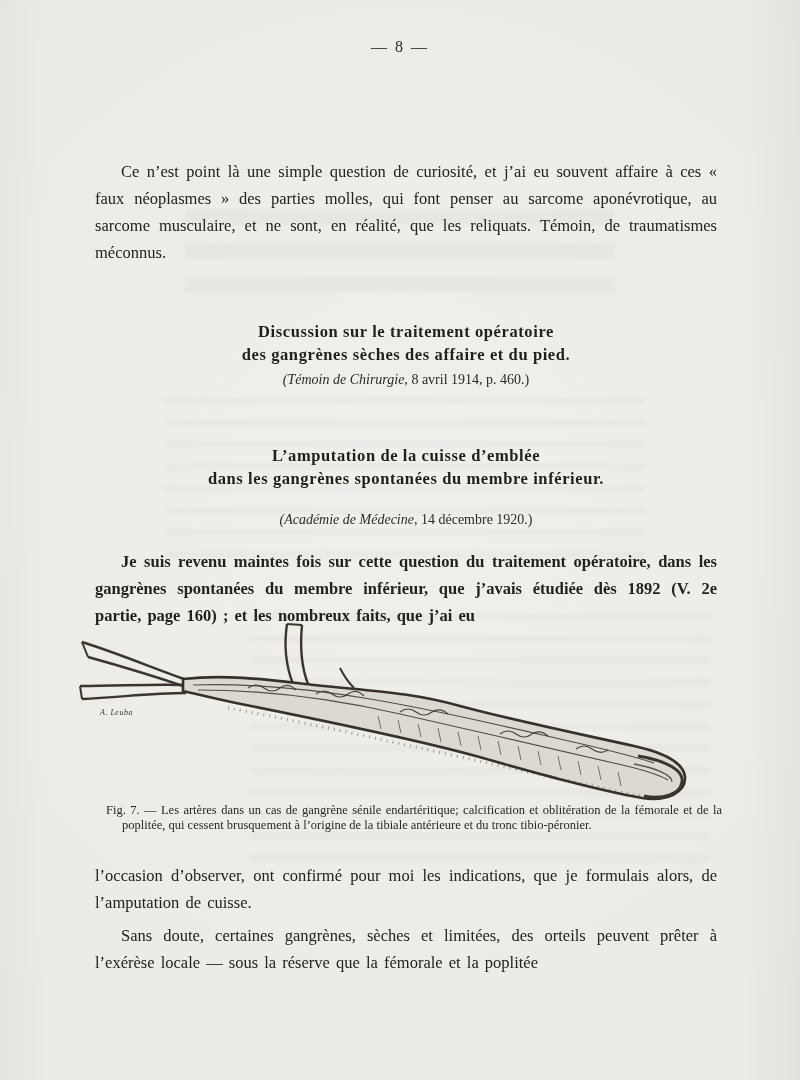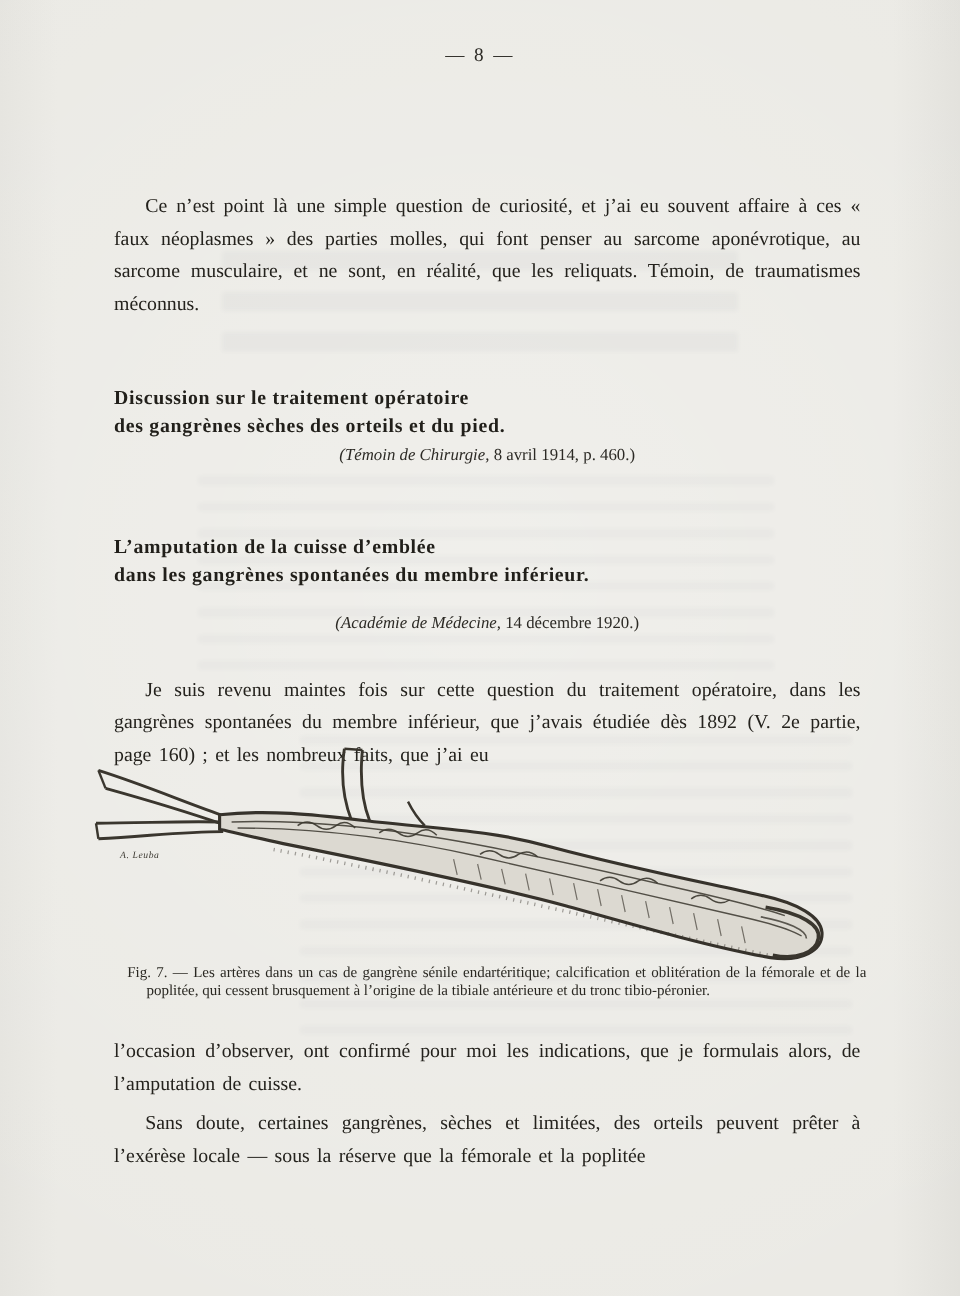--- a/index.html
+++ b/index.html
@@ -23,21 +23,21 @@
   }
   .body-text{
     left:95px;width:622px;
     font-size:16.5px;line-height:27px;
     text-align:justify;
     word-spacing:2px;
   }
   .indent{text-indent:26px;}
   .heading{
     left:95px;width:622px;
-    text-align:left;
+    text-align:center;
     font-weight:bold;
     font-size:16.5px;line-height:23px;
     letter-spacing:0.6px;
     color:#211f1a;
   }
   .source{
     left:95px;width:622px;
     text-align:center;
     font-style:italic;
     font-size:14px;color:#2c2a25;
@@ -81,31 +81,31 @@
   <div class="bleed bleed-strong" style="left:185px;top:198px;width:430px;height:95px;"></div>
   <div class="bleed bleed-light" style="left:165px;top:388px;width:480px;height:170px;"></div>
   <div class="bleed bleed-light" style="left:250px;top:612px;width:460px;height:250px;"></div>
 
   <div class="abs pagenum">— 8 —</div>
 
   <p class="abs body-text indent" style="top:158px;margin:0;">Ce n’est point là une simple question de curiosité, et j’ai eu souvent affaire à ces « faux néoplasmes » des parties molles, qui font penser au sarcome aponévrotique, au sarcome musculaire, et ne sont, en réalité, que les reliquats. Témoin, de traumatismes méconnus.</p>
 
   <div class="abs heading" style="top:320px;">
     <div>Discussion sur le traitement opératoire</div>
-    <div>des gangrènes sèches des orteils et du pied.</div>
+    <div>des gangrènes sèches des affaire et du pied.</div>
   </div>
   <div class="abs source" style="top:372px;"><span>(Témoin de Chirurgie,</span><span class="roman"> 8 avril 1914, p. 460.)</span></div>
 
   <div class="abs heading" style="top:444px;">
     <div>L’amputation de la cuisse d’emblée</div>
     <div>dans les gangrènes spontanées du membre inférieur.</div>
   </div>
   <div class="abs source" style="top:512px;"><span>(Académie de Médecine,</span><span class="roman"> 14 décembre 1920.)</span></div>
 
-  <p class="abs body-text indent" style="top:561px;margin:0;">Je suis revenu maintes fois sur cette question du traitement opératoire, dans les gangrènes spontanées du membre inférieur, que j’avais étudiée dès 1892 (V. 2e partie, page 160) ; et les nombreux faits, que j’ai eu</p>
+  <p class="abs body-text indent" style="top:548px;margin:0;font-weight:bold;">Je suis revenu maintes fois sur cette question du traitement opératoire, dans les gangrènes spontanées du membre inférieur, que j’avais étudiée dès 1892 (V. 2e partie, page 160) ; et les nombreux faits, que j’ai eu</p>
 
   <svg class="abs" style="left:78px;top:622px;" width="644" height="180" viewBox="0 0 644 180" aria-hidden="true">
 
     <path class="ink" stroke-width="2.4" d="M4,20 C42,32 72,45 106,57"></path>
     <path class="ink" stroke-width="2.4" d="M10,35 C46,45 76,54 108,65"></path>
     <path class="ink" stroke-width="2" d="M4,20 L10,35"></path>
 
     <path class="ink" stroke-width="2.4" d="M2,64 C42,64 72,62 106,63"></path>
     <path class="ink" stroke-width="2.4" d="M4,77 C44,75 74,71 108,71"></path>
     <path class="ink" stroke-width="2" d="M2,64 L4,77"></path>

